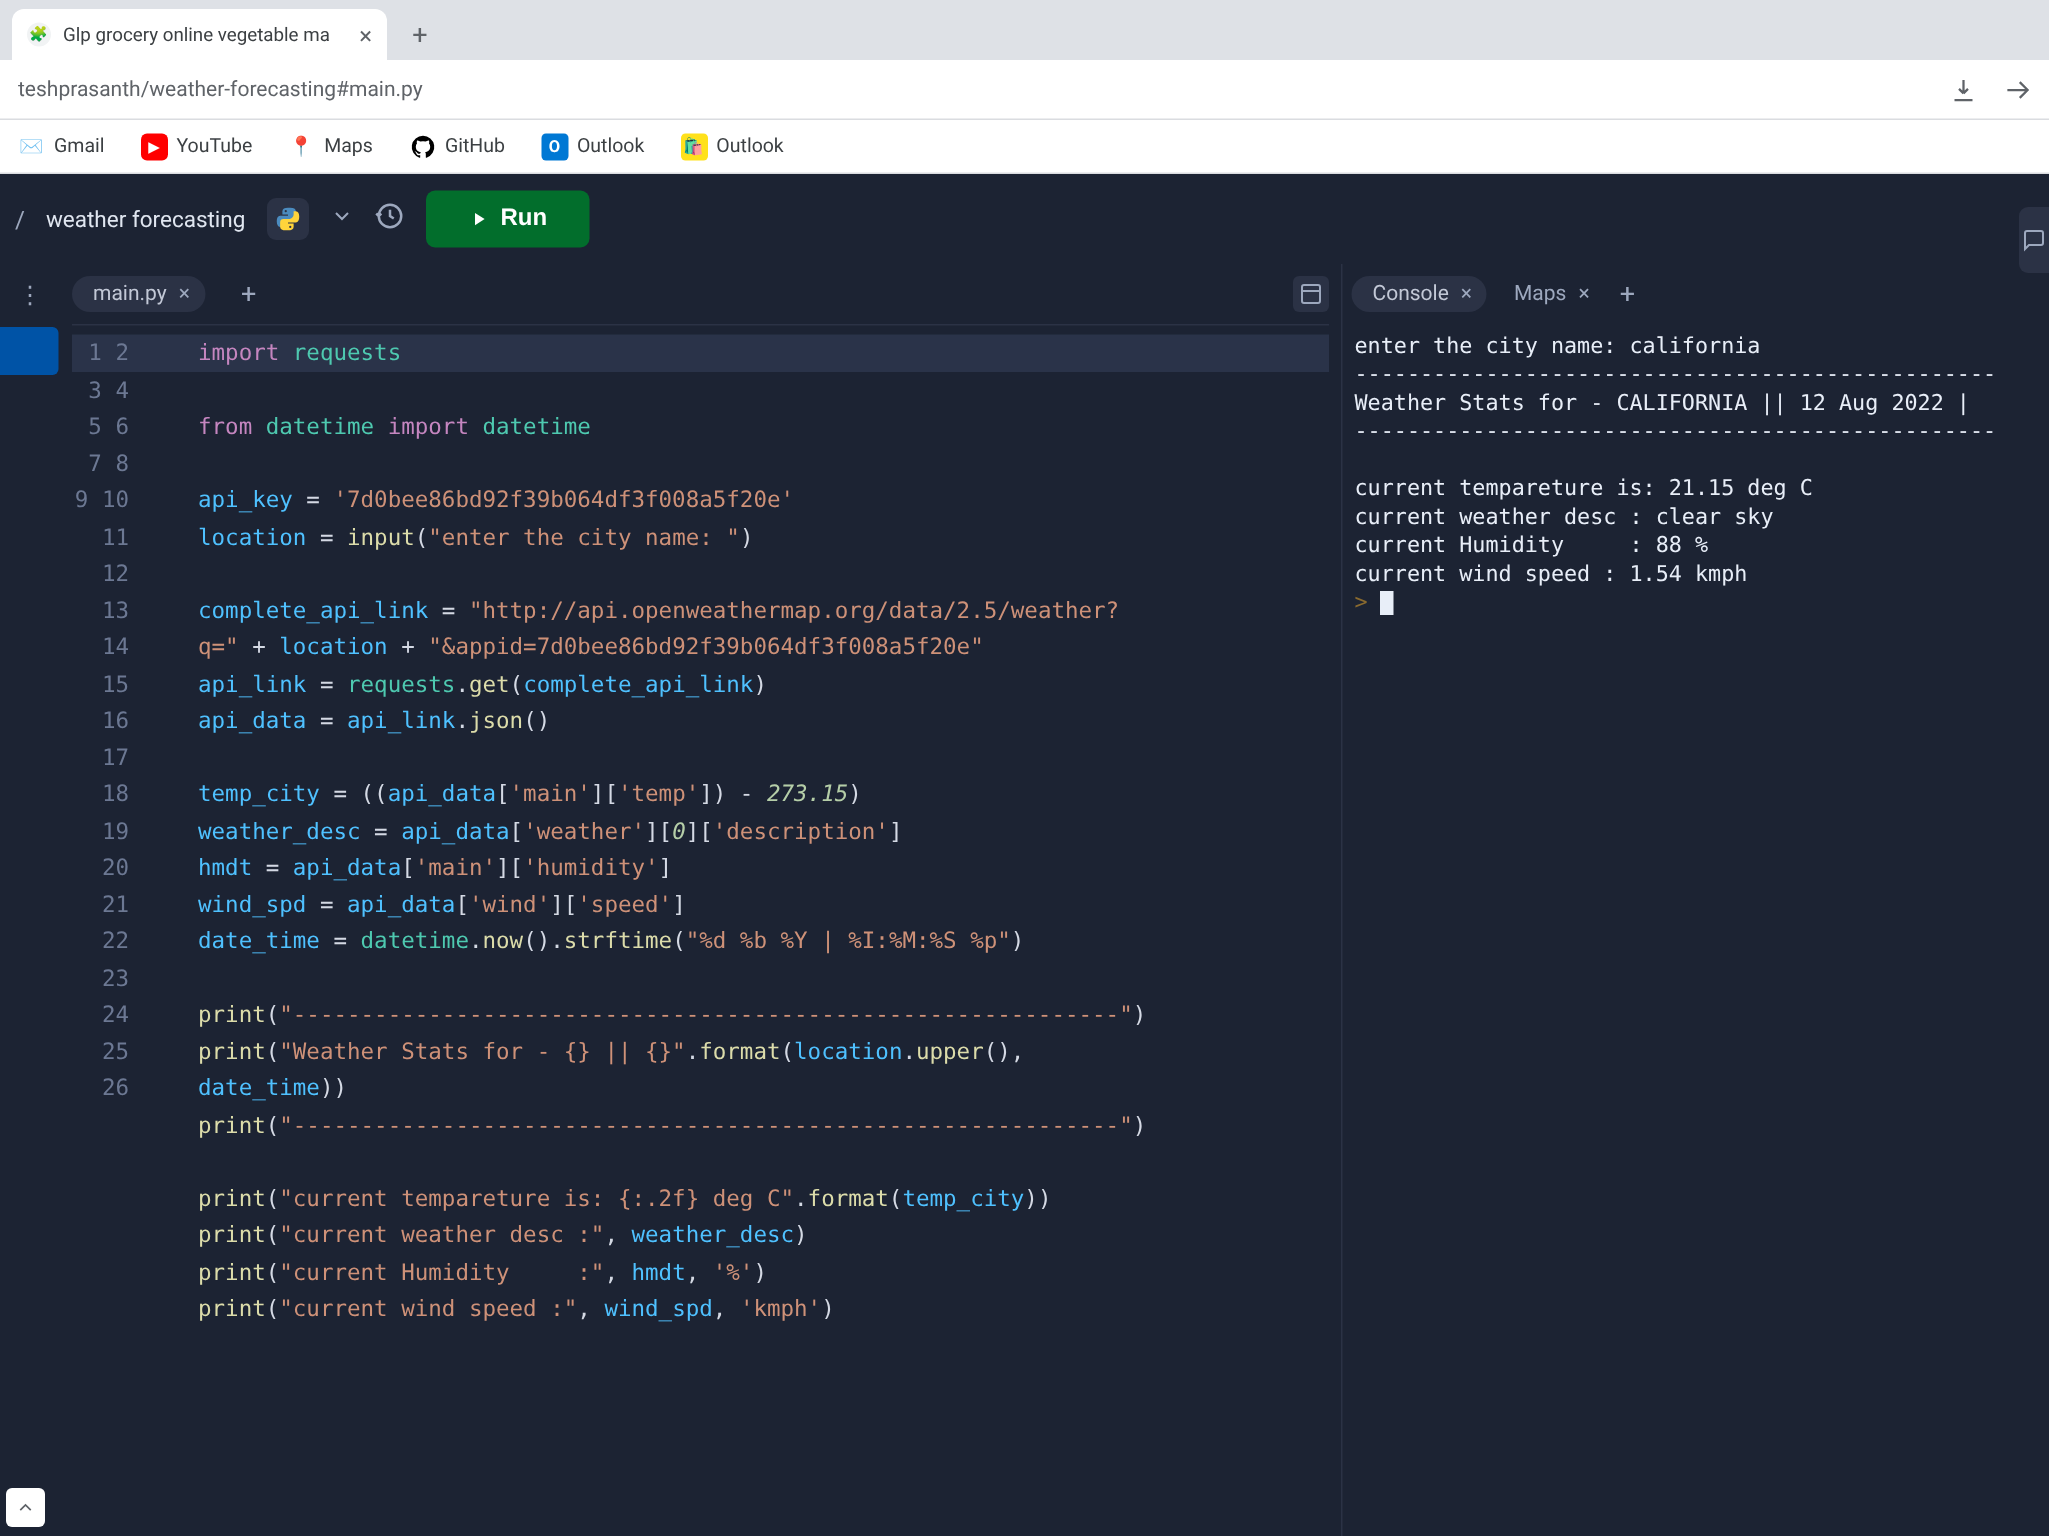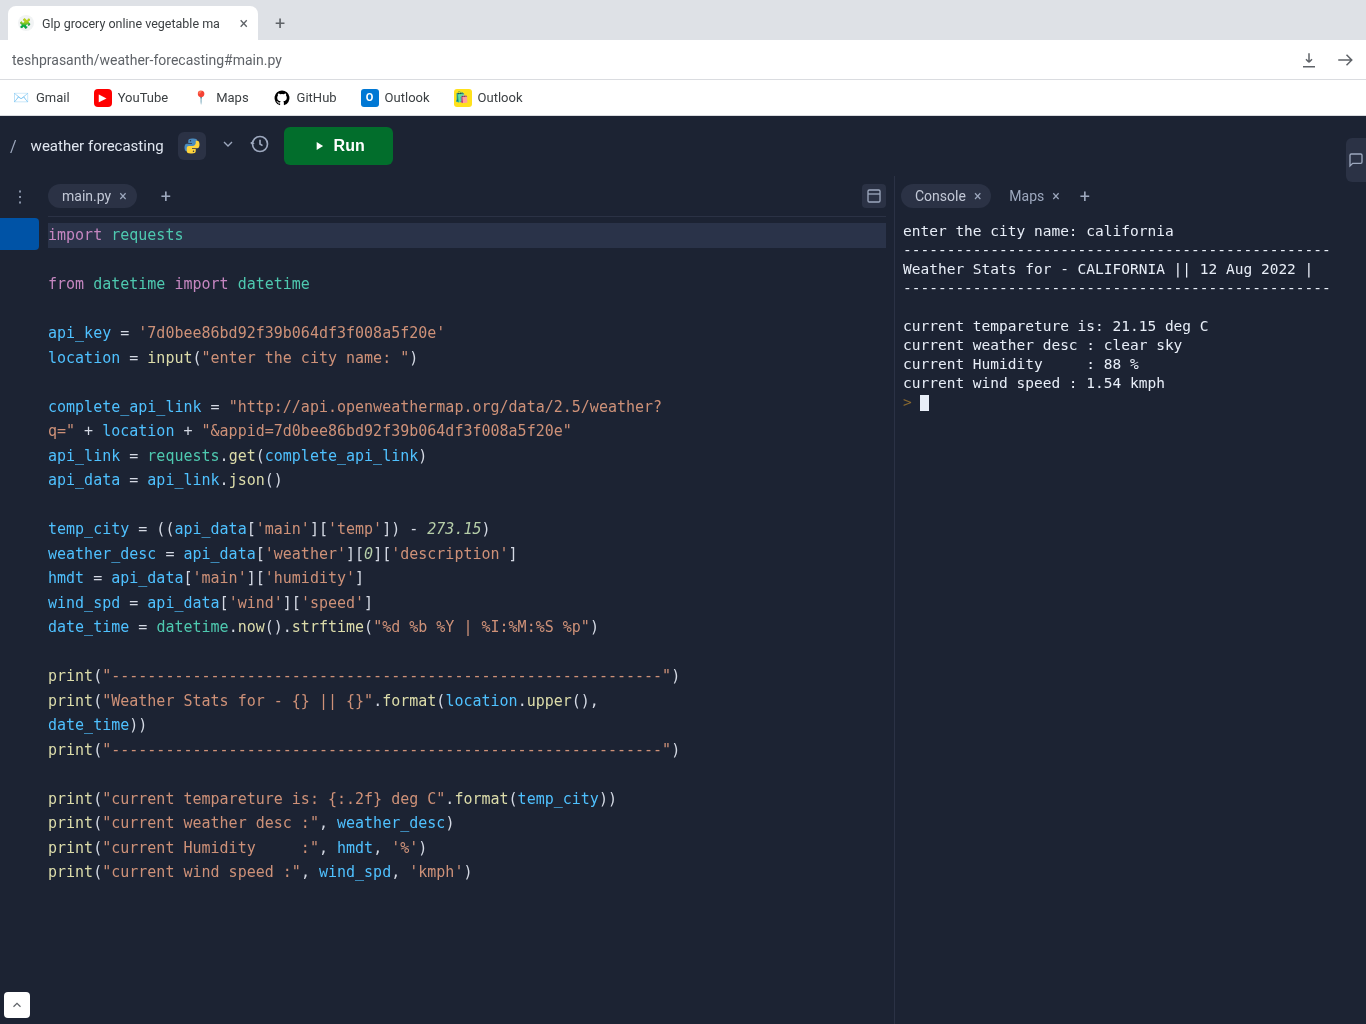--- a/index.html
+++ b/index.html
@@ -35,21 +35,21 @@
 
 .editor-pane { flex:1; display:flex; flex-direction:column; min-width:0; padding:0 8px; }
 .tabs-row { height:40px; display:flex; align-items:center; gap:18px; }
 .file-tab { background:#2b3245; border-radius:16px; padding:4px 10px 4px 14px; display:flex; align-items:center; gap:8px; font-size:14px; color:#c2c8d6;}
 .tab-x { color:#9da8be; font-size:14px; cursor:pointer;}
 .add-tab { color:#9da8be; font-size:18px; cursor:pointer; padding:0 6px;}
 .panel-icon { margin-left:auto; color:#9da8be; width:24px; height:24px; background:#2b3245; border-radius:4px; display:flex; align-items:center; justify-content:center;}
 
 .code-area { flex:1; display:flex; background:#1c2333; overflow:hidden; border-top:1px solid #2b3245; position:relative;}
 .gutter { width:48px; text-align:right; padding:6px 10px 6px 0; color:#6c7893; font-family:'Consolas','Menlo',monospace; font-size:15px; line-height:24.5px; user-select:none;}
-.code { flex:1; padding:6px 0; font-family:'Consolas','Menlo',monospace; font-size:15px; line-height:24.5px; white-space:pre; overflow:hidden; color:#d4d9e4;}
+.code { flex:1; padding:6px 0; font-family:'Consolas','Menlo',monospace; font-size:15px; line-height:24.5px; white-space:pre; overflow:hidden; color:#d4d9e4;margin-left:36px;}
 .hl-line { position:absolute; left:0; right:0; top:6px; height:24.5px; background:rgba(60,72,100,0.45); z-index:0;}
 .gutter, .code { position:relative; z-index:1;}
 
 .k-purple{color:#c586c0;} .k-blue{color:#4fc1ff;} .k-teal{color:#4ec9b0;} .k-yellow{color:#dcdcaa;} .k-orange{color:#ce9178;} .k-num{color:#b5cea8;font-style:italic;}
 
 .output-pane { width:472px; background:#1c2333; border-left:1px solid #2b3245; display:flex; flex-direction:column; padding:0 6px;}
 .out-tabs { height:40px; display:flex; align-items:center; gap:4px;}
 .out-tab { background:#2b3245; border-radius:16px; padding:4px 10px 4px 14px; display:flex; align-items:center; gap:8px; font-size:14px; color:#c2c8d6;}
 .out-tab.plain { background:transparent; color:#9da8be;}
 .console { flex:1; font-family:'Consolas','Menlo',monospace; font-size:14.5px; line-height:19px; color:#e8eef8; padding:6px 2px; white-space:pre; overflow:hidden;}
@@ -155,20 +155,48 @@
         <span class="add-tab">+</span>
         <span class="panel-icon">
             <svg width="16" height="16" viewBox="0 0 24 24" fill="none" stroke="currentColor" stroke-width="2">
               <rect x="3" y="3" width="18" height="18" rx="2"></rect>
               <line x1="3" y1="9" x2="21" y2="9"></line>
             </svg>
           </span>
       </div>
       <div class="code-area">
         <div class="hl-line"></div>
+        <div class="gutter" id="gutter">1
+2
+3
+4
+5
+6
+7
+8
+
+9
+10
+11
+12
+13
+14
+15
+16
+17
+18
+19
+
+20
+21
+22
+23
+24
+25
+26</div>
         <div class="code" id="code"><span class="k-purple">import</span> <span class="k-teal">requests</span>
 
 <span class="k-purple">from</span> <span class="k-teal">datetime</span> <span class="k-purple">import</span> <span class="k-teal">datetime</span>
 
 <span class="k-blue">api_key</span> = <span class="k-orange">'7d0bee86bd92f39b064df3f008a5f20e'</span>
 <span class="k-blue">location</span> = <span class="k-yellow">input</span>(<span class="k-orange">"enter the city name: "</span>)
 
 <span class="k-blue">complete_api_link</span> = <span class="k-orange">"http://api.openweathermap.org/data/2.5/weather?
 q="</span> + <span class="k-blue">location</span> + <span class="k-orange">"&amp;appid=7d0bee86bd92f39b064df3f008a5f20e"</span>
 <span class="k-blue">api_link</span> = <span class="k-teal">requests</span>.<span class="k-yellow">get</span>(<span class="k-blue">complete_api_link</span>)

